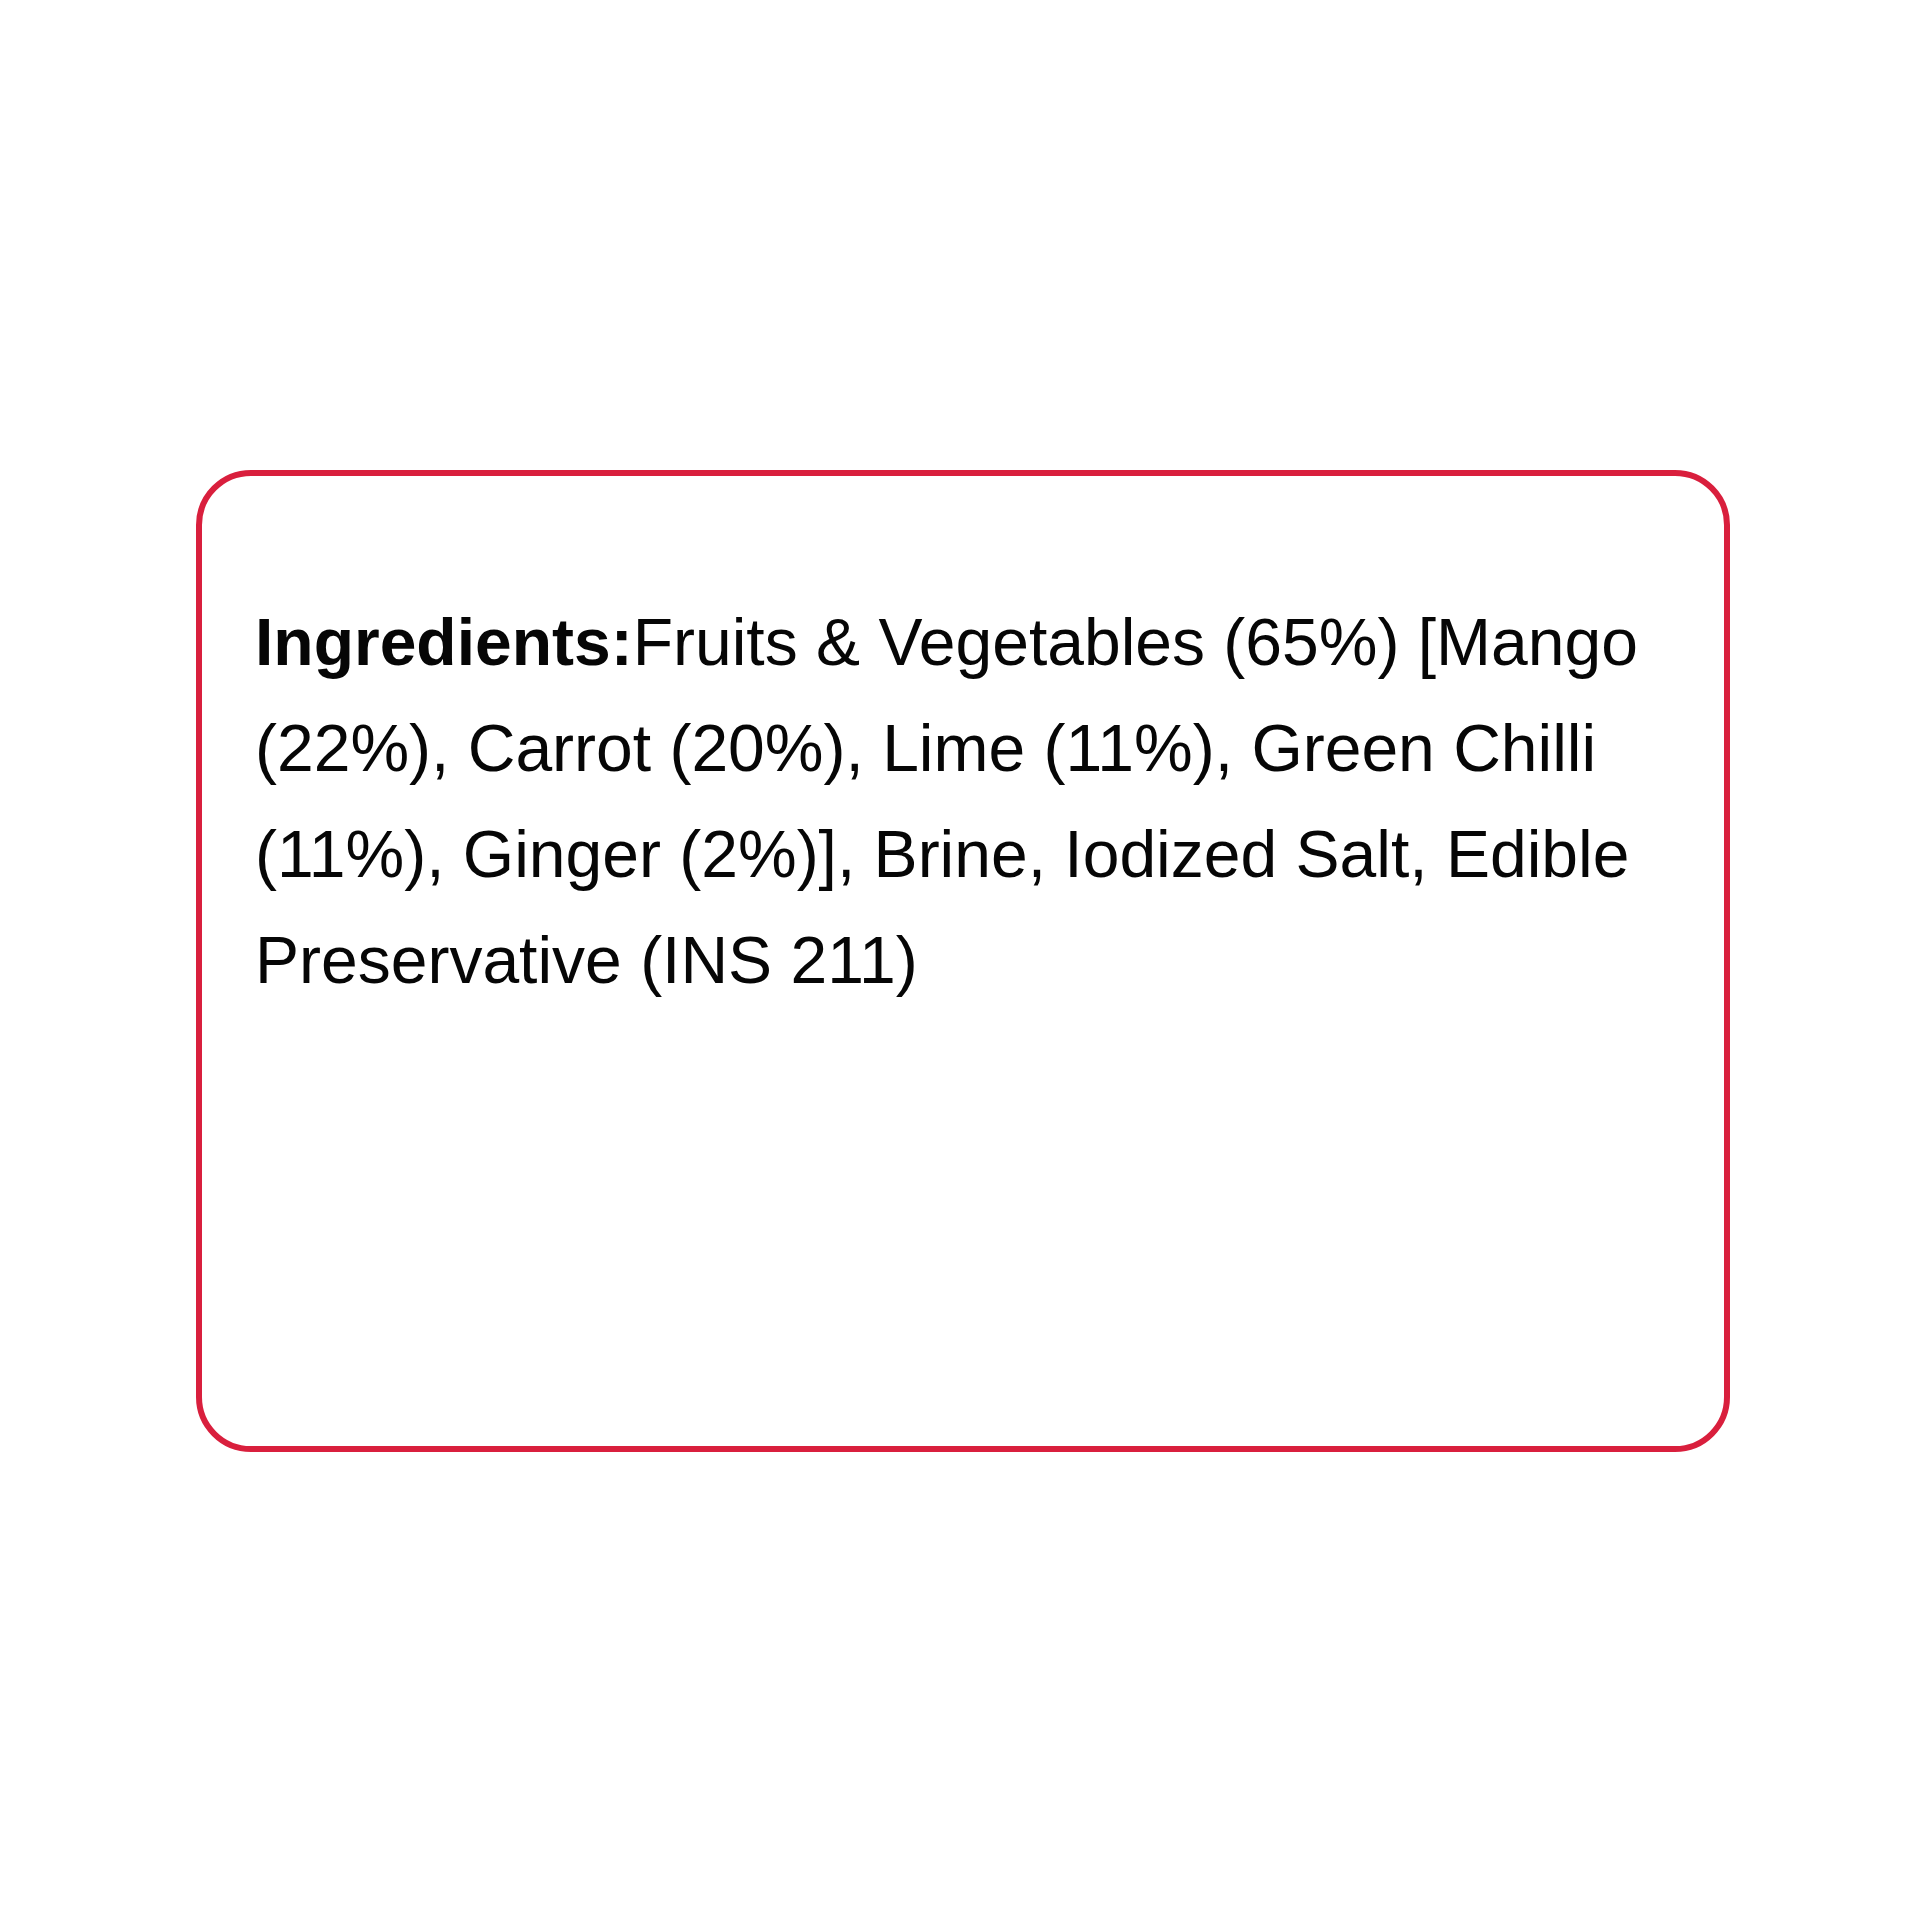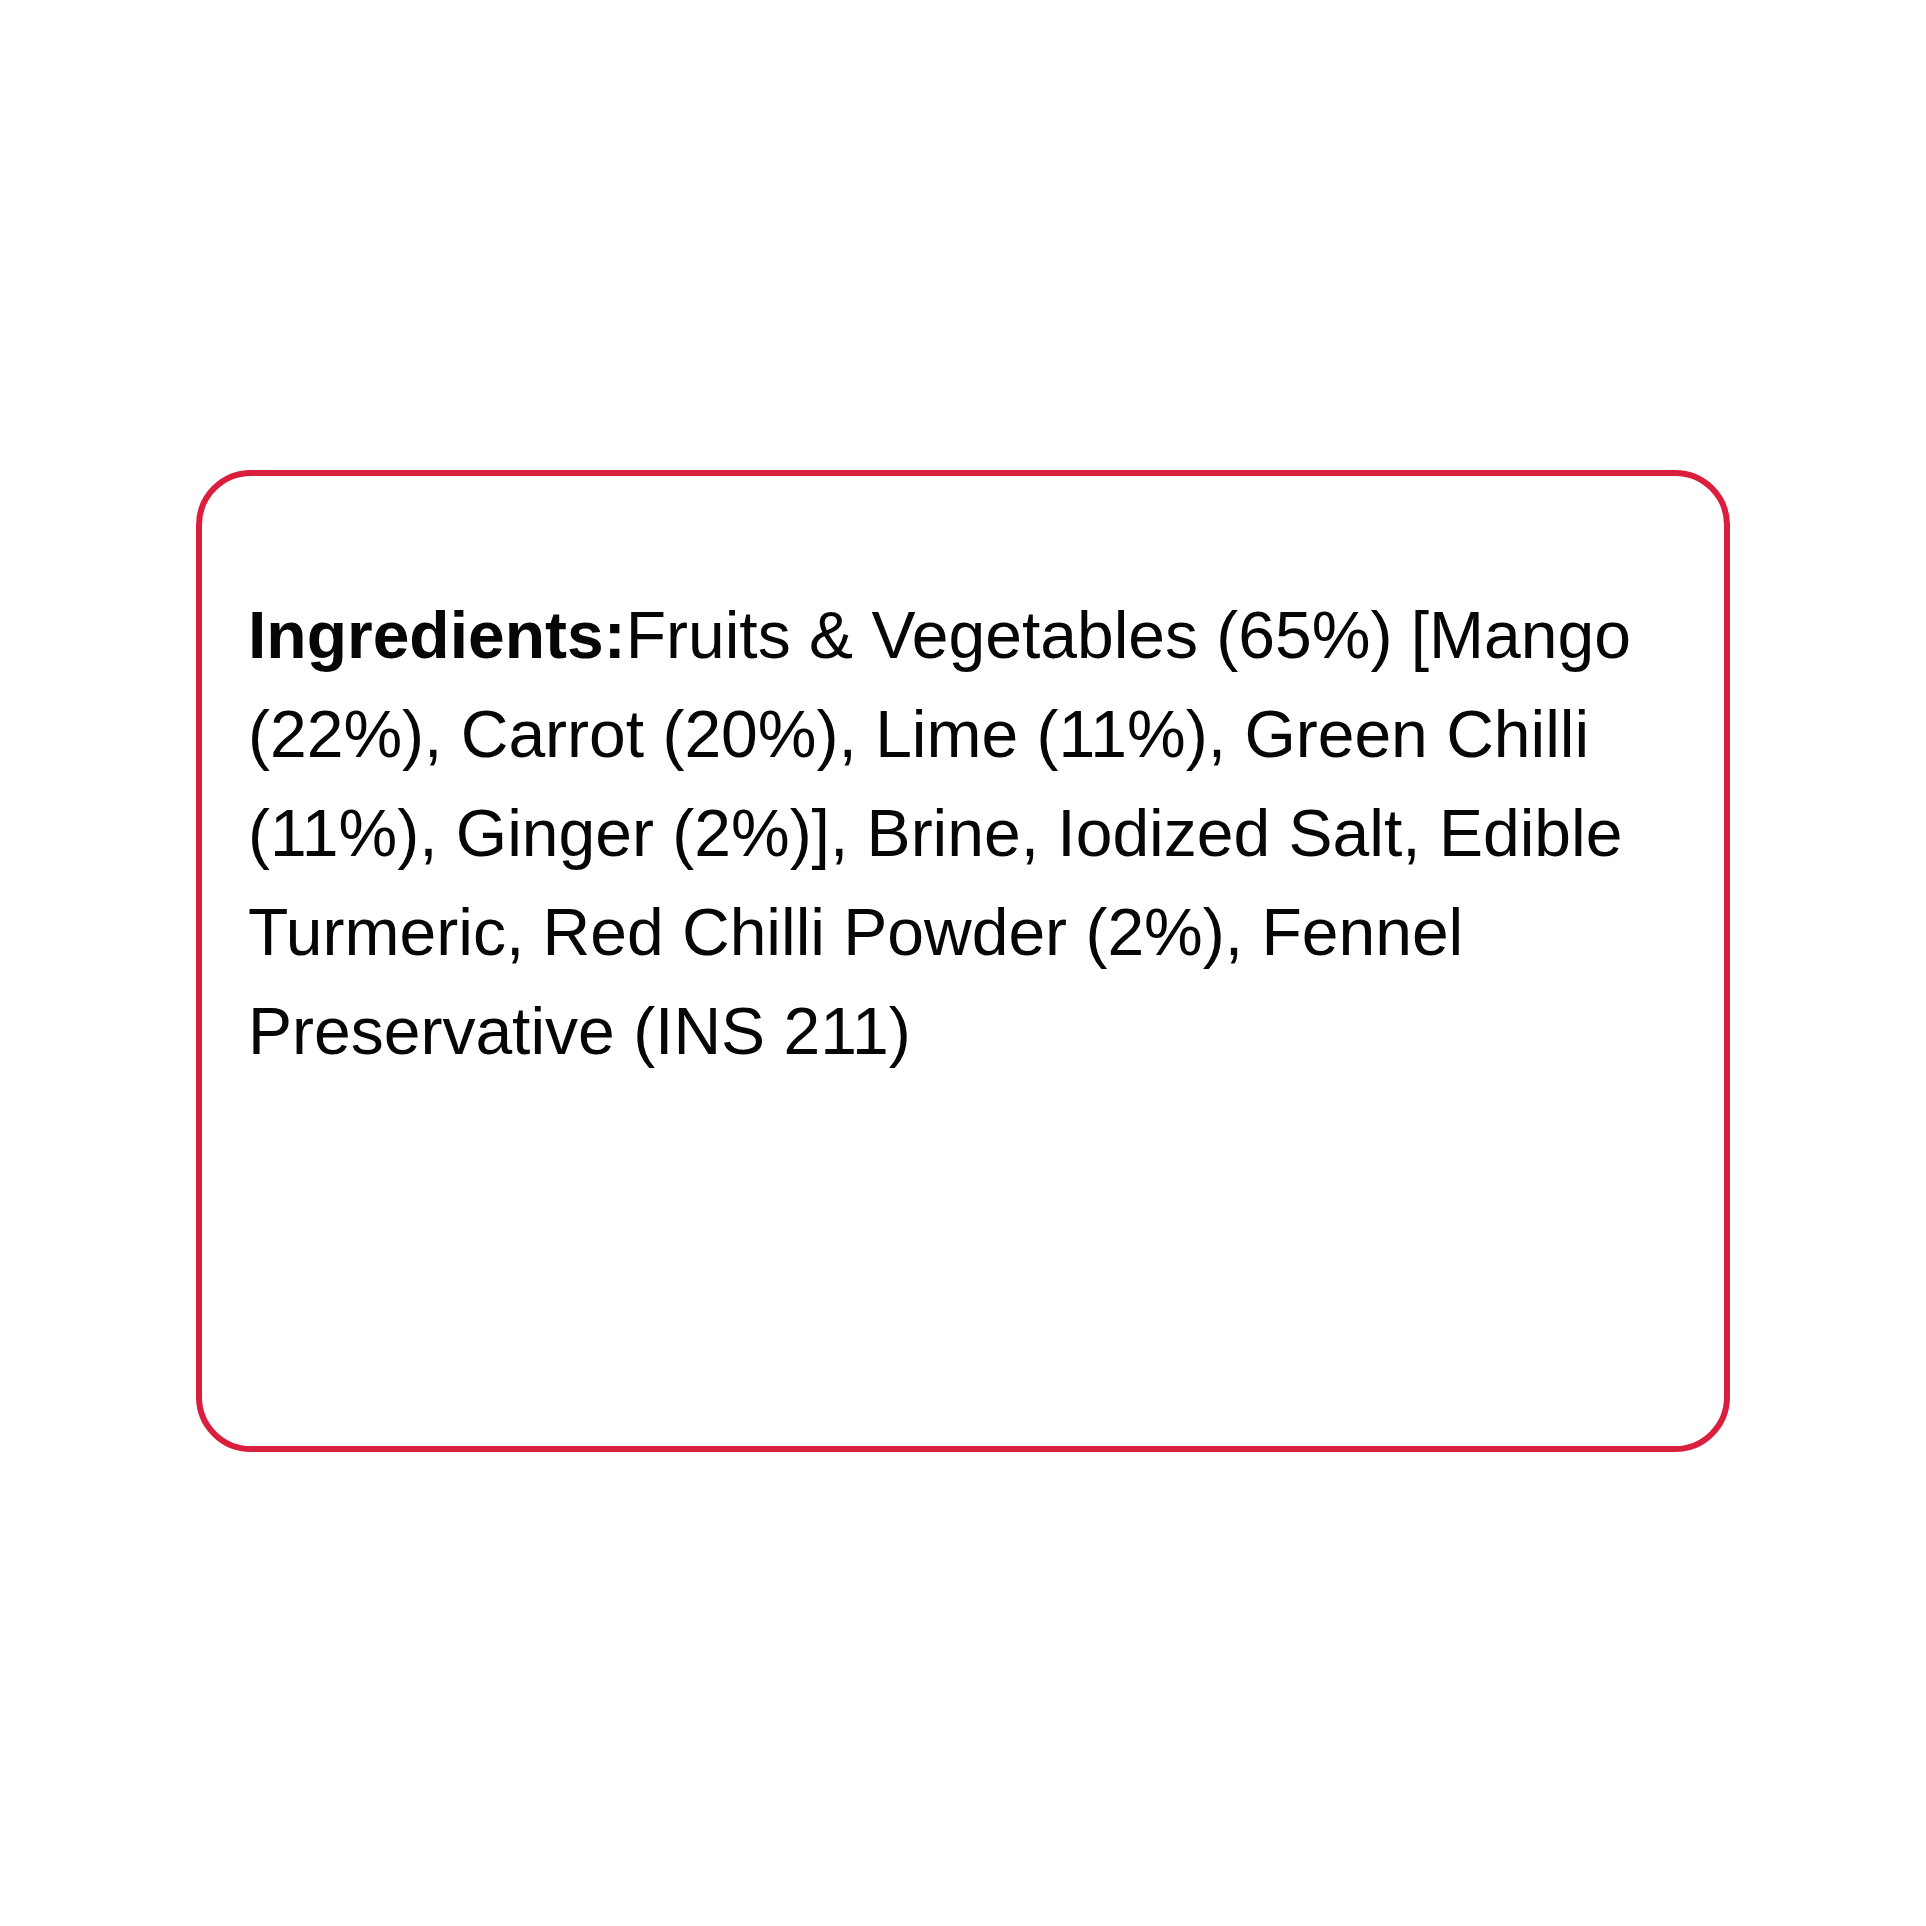--- a/index.html
+++ b/index.html
@@ -21,37 +21,36 @@
     height: 982px;
     box-sizing: border-box;
     border: 6px solid #D91F3D;
     border-radius: 55px;
     background: #ffffff;
   }
   .text-block {
     padding: 107px 30px 0 41px;
   }
   .line {
-    margin: 5px;
+    margin: 12px;
     font-size: 66px;
     line-height: 94px;
     color: #060606;
     white-space: nowrap;
   }
   .bold {
     font-weight: 700;
   }
 </style>
 </head>
 <body>
 
 <div class="card" style="border-color: rgb(217, 31, 61);">
   <div class="text-block">
     <p class="line"><span class="bold">Ingredients:</span><span>Fruits &amp; Vegetables (65%) [Mango</span></p>
     <div>
         <p class="line">(22%), Carrot (20%), Lime (11%), Green Chilli</p>
         <p class="line">(11%), Ginger (2%)], Brine, Iodized Salt, Edible</p>
-        <p class="line">Turmeric, Red Chilli Powder (2%), Fennel</p>
         <p class="line">Preservative (INS 211)</p>
       </div>
   </div>
 </div>
 
 
 </body></html>

